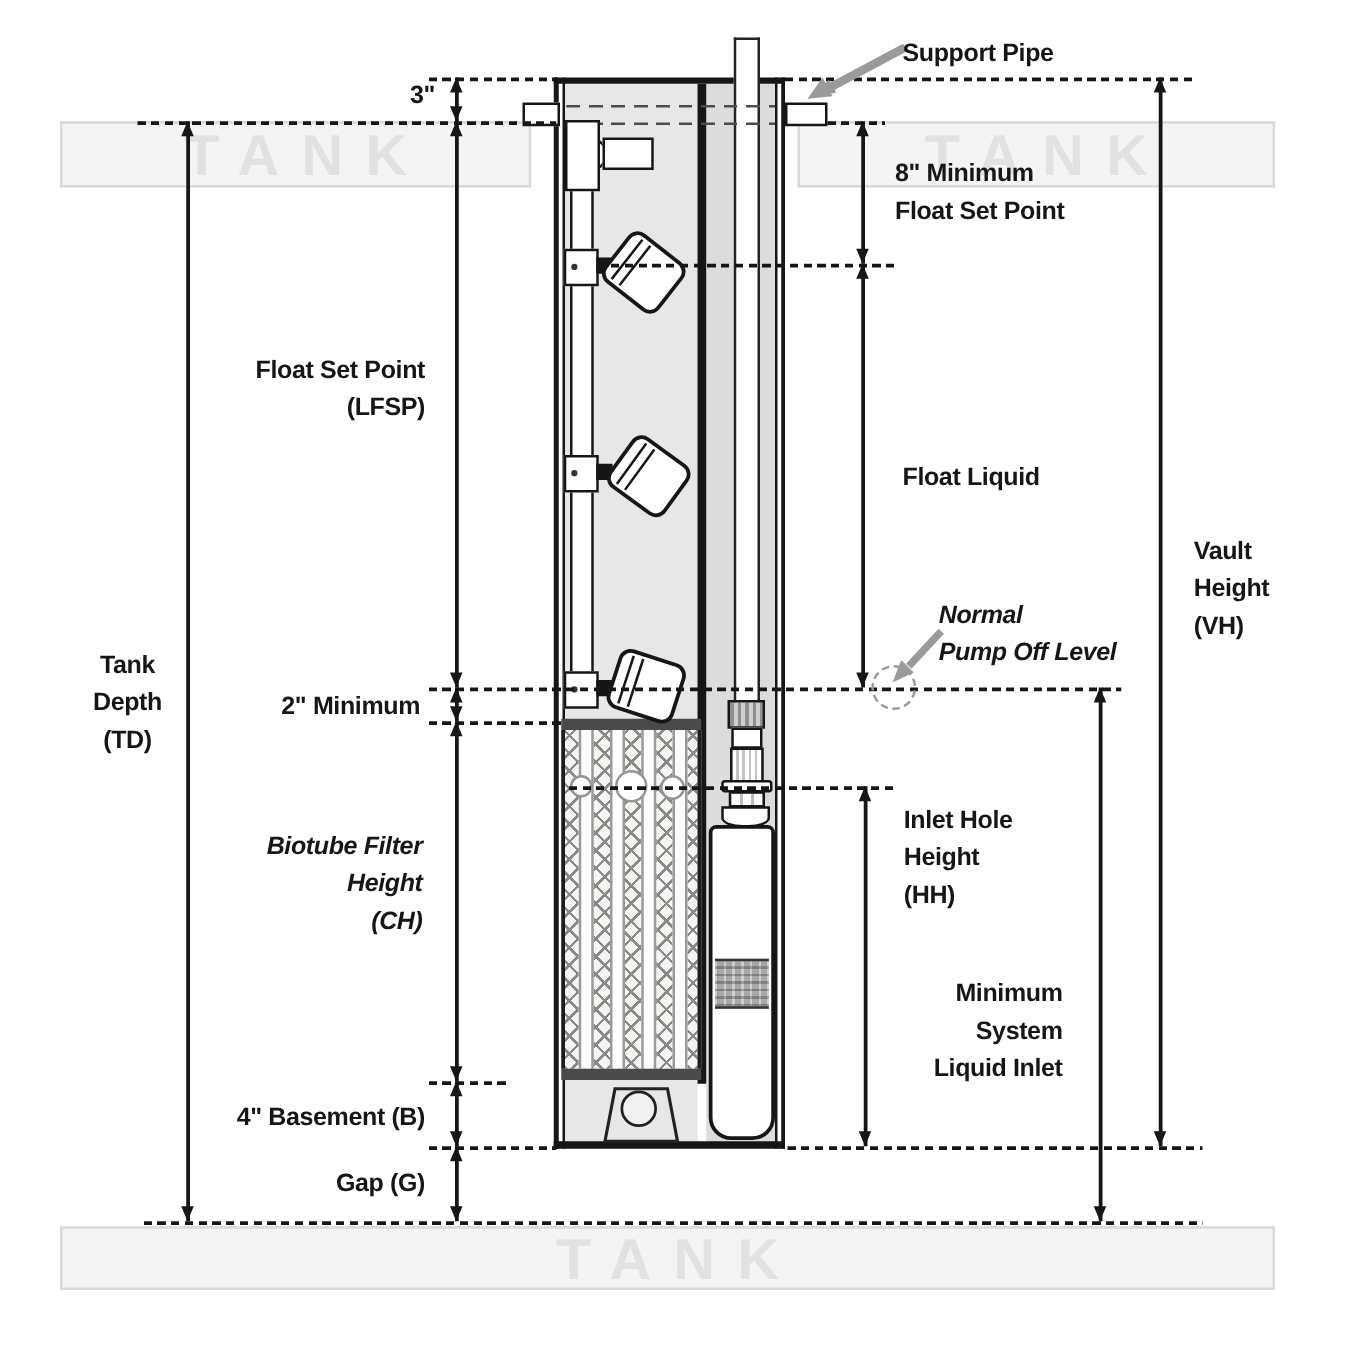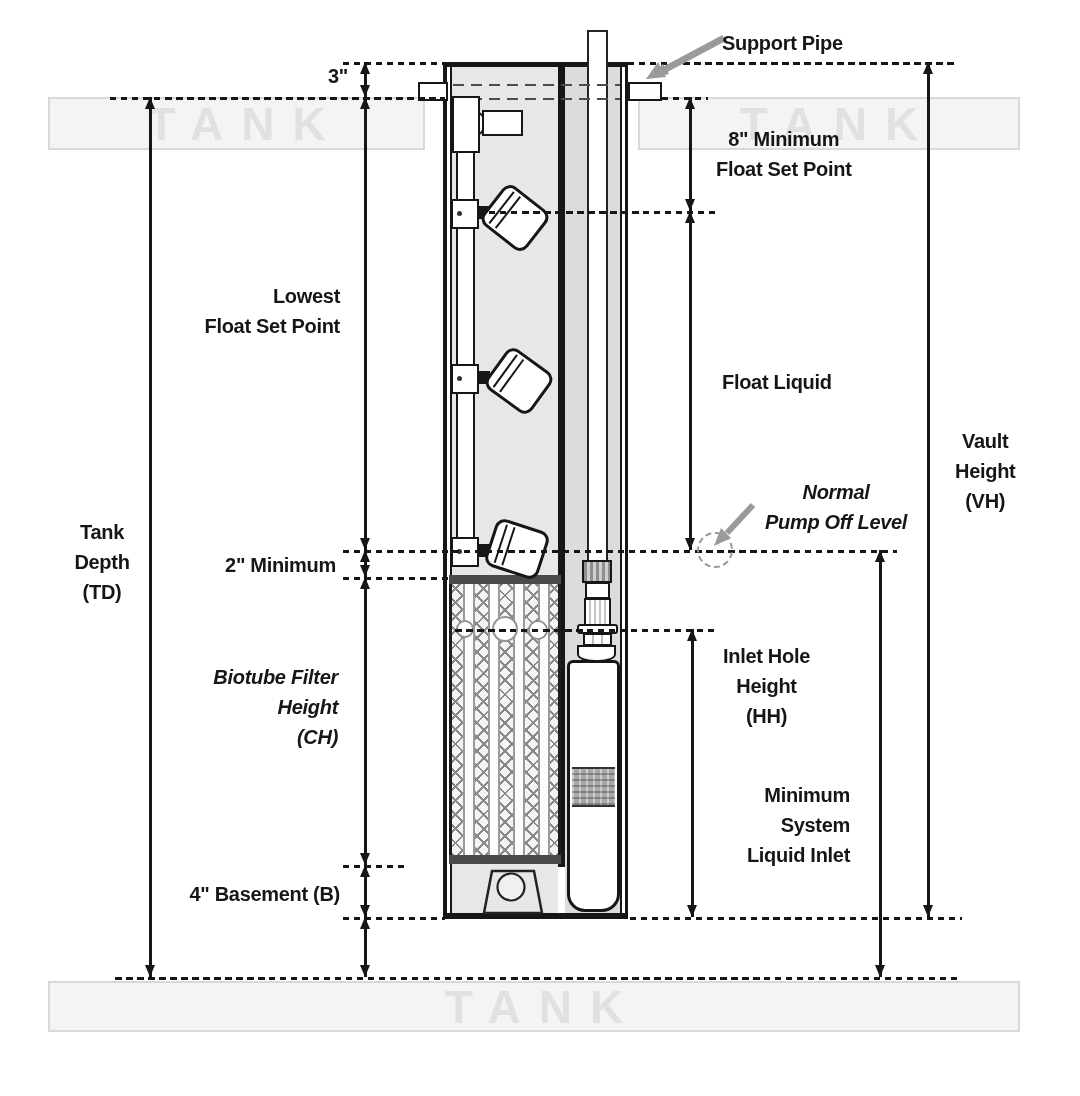--- a/index.html
+++ b/index.html
@@ -2,21 +2,21 @@
 <html><head>
 <meta charset="utf-8">
 <title>Pump Vault Dimension Diagram</title>
 <style>
   html,body{margin:0;padding:0;background:#fff;}
   #stage{position:relative;width:1080px;height:1096px;background:#ffffff;overflow:hidden;
          font-family:"Liberation Sans",sans-serif;}
   .abs{position:absolute;}
   
   .lbl{position:absolute;font-weight:bold;font-size:20px;line-height:30px;color:#161616;
-       letter-spacing:-0.3px;white-space:nowrap;z-index:40;text-align:center;}
+       letter-spacing:-0.3px;white-space:nowrap;z-index:40;}
   .lbl.it{font-style:italic;}
   .lbl .sub{font-size:0.62em;vertical-align:-0.18em;}
   
   .band{position:absolute;background:#f4f4f4;border:2px solid #d9d9d9;box-sizing:border-box;
         display:flex;align-items:center;justify-content:center;z-index:1;}
   .wm{font-weight:bold;font-size:46px;letter-spacing:18px;color:#e1e1e1;line-height:1;
       text-indent:18px;}
   
   .vdim{position:absolute;width:2.6px;background:#161616;z-index:30;}
   .vdim::before{content:"";position:absolute;top:0;left:50%;transform:translateX(-50%);
@@ -192,33 +192,33 @@
   <div class="lbl" style="left:722px;top:28px;">Support Pipe</div>
 
   <div class="lbl" style="left:286px;top:61px;width:62px;text-align:right;">3"</div>
 
   <div class="lbl" style="left:716px;top:124px;">
     <div>8" Minimum</div>
     <div>Float Set Point</div>
   </div>
 
   <div class="lbl" style="left:145px;top:281px;width:195px;text-align:right;">
-    <div>Lowest</div>
     <div>Float Set Point</div>
+    <div>(LFSP)</div>
   </div>
 
   <div class="lbl" style="left:722px;top:367px;">Float Liquid</div>
 
   <div class="lbl" style="left:955px;top:426px;">
     <div>Vault</div>
     <div>Height</div>
     <div>(VH)</div>
   </div>
 
-  <div class="lbl it" style="left:751px;top:477px;margin-left:14px;">
+  <div class="lbl it" style="left:751px;top:477px;">
     <div>Normal</div>
     <div>Pump Off Level</div>
   </div>
 
   <div class="lbl" style="left:51px;top:517px;width:102px;text-align:center;">
     <div>Tank</div>
     <div>Depth</div>
     <div>(TD)</div>
   </div>
 
@@ -237,14 +237,15 @@
   </div>
 
   <div class="lbl" style="left:655px;top:780px;width:195px;text-align:right;">
     <div>Minimum</div>
     <div>System</div>
     <div>Liquid Inlet</div>
   </div>
 
   <div class="lbl" style="left:145px;top:879px;width:195px;text-align:right;">4" Basement (B)</div>
 
+  <div class="lbl" style="left:145px;top:932px;width:195px;text-align:right;">Gap (G)</div>
 
 </div>
 
 </body></html>

